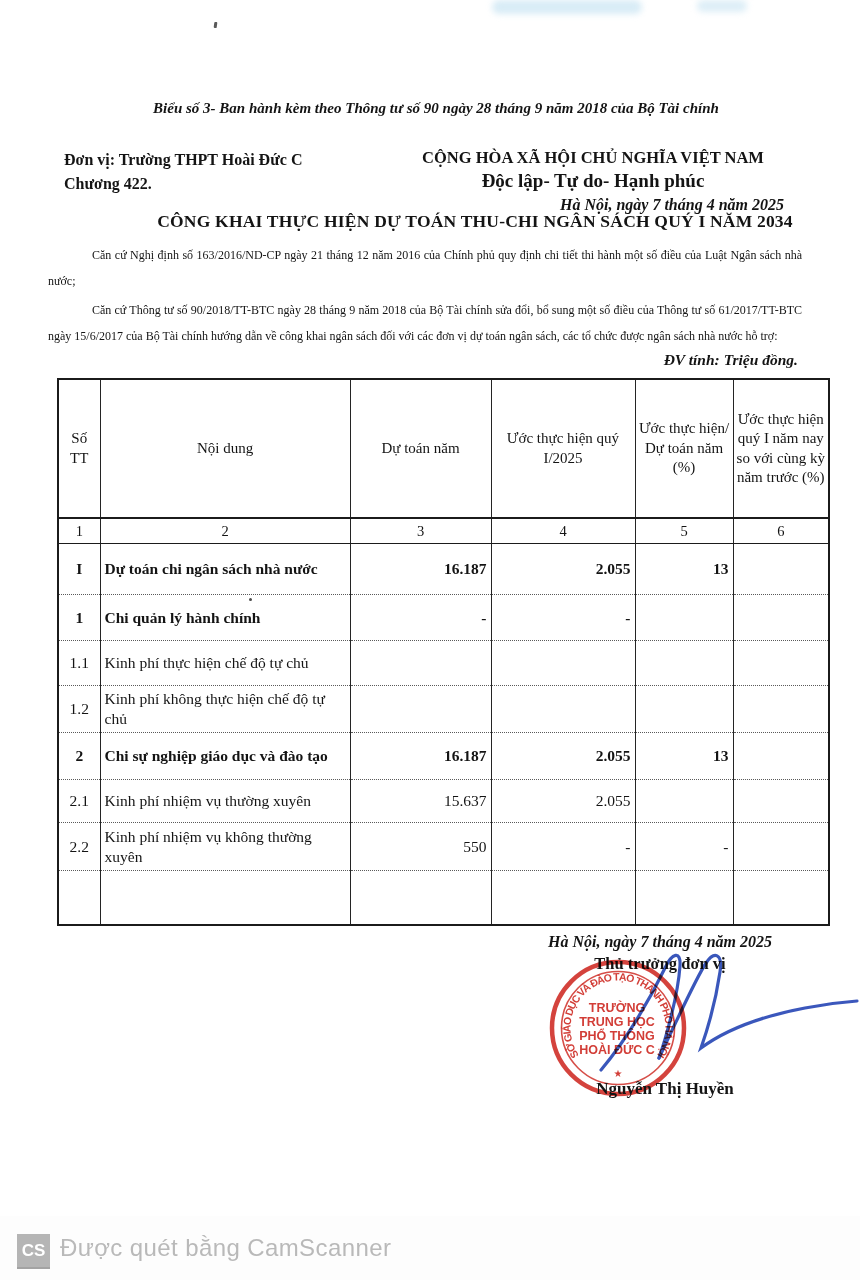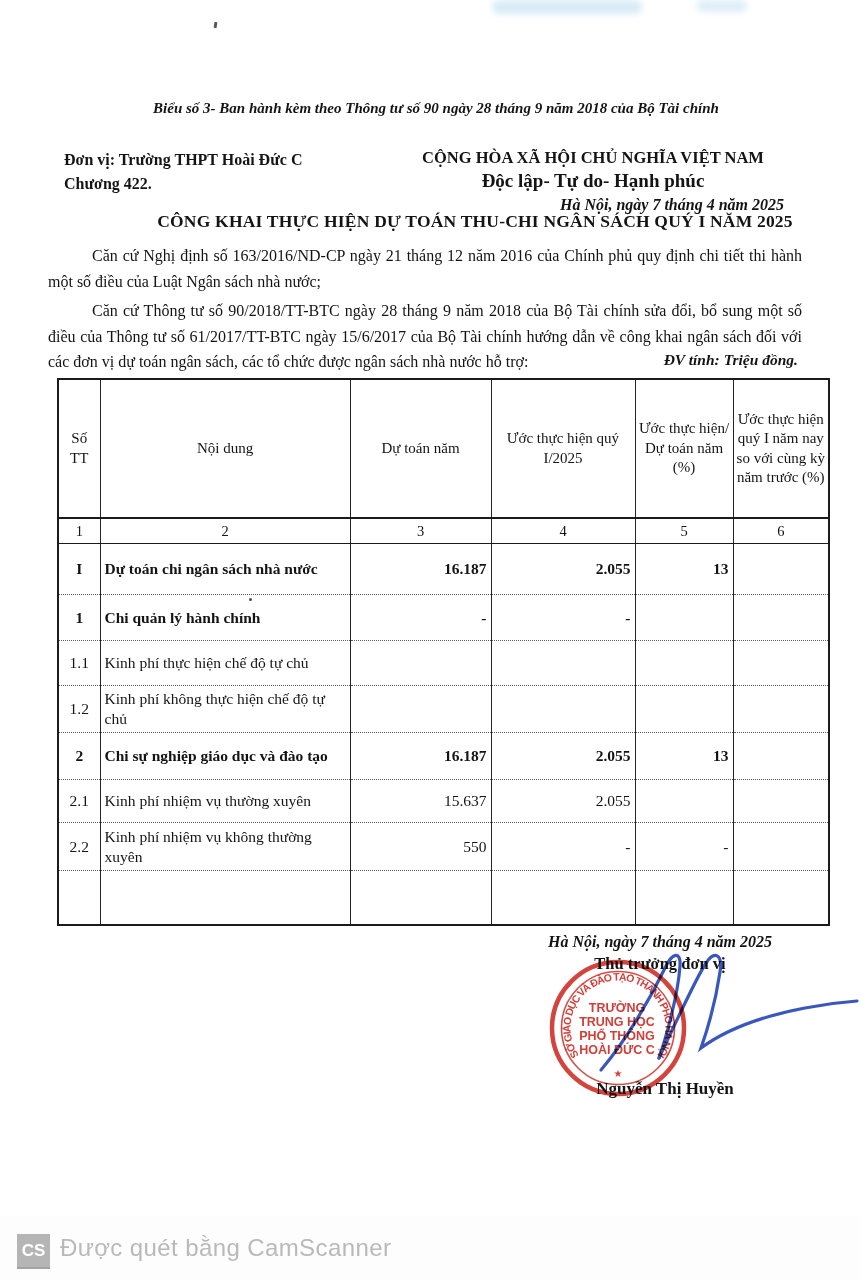--- a/index.html
+++ b/index.html
@@ -17,21 +17,21 @@
 
   .note-top{position:absolute;left:0;top:100px;width:872px;text-align:center;
     font-size:15px;font-weight:bold;font-style:italic;}
   .unit-block{position:absolute;left:64px;top:148px;font-size:16px;font-weight:bold;line-height:24px;}
   .nation-block{position:absolute;left:398px;top:146px;width:390px;text-align:center;}
   .nation1{font-size:16.5px;font-weight:bold;line-height:23px;}
   .nation2{font-size:19px;font-weight:bold;line-height:24px;}
   .date-line{font-size:16px;font-weight:bold;font-style:italic;text-align:right;padding-right:4px;line-height:23px;}
   .doc-title{position:absolute;left:90px;top:211px;width:770px;text-align:center;
     font-size:17.5px;font-weight:bold;letter-spacing:.2px;}
-  .paras{position:absolute;left:48px;top:243px;width:754px;font-size:16px;line-height:25.5px;text-align:justify;}
+  .paras{position:absolute;left:48px;top:243px;width:754px;font-size:12px;line-height:25.5px;text-align:justify;}
   .paras p{margin:0 0 4px 0;text-indent:44px;}
   .unit-note{position:absolute;right:62px;top:351px;font-size:15.5px;font-weight:bold;font-style:italic;}
 
   table.main{
     position:absolute;left:57px;top:378px;border-collapse:collapse;table-layout:fixed;
     width:771px;border:2.2px solid #1b1b1b;font-size:15.5px;
   }
   table.main td{border-left:1.6px solid #242424;border-right:1.6px solid #242424;
     padding:1px 4px;vertical-align:middle;overflow:hidden;}
   tr.hdr td{border-bottom:2px solid #1b1b1b;text-align:center;font-size:15px;line-height:19.5px;height:133px;padding:2px 3px;}
@@ -75,21 +75,21 @@
     <div>Đơn vị: Trường THPT Hoài Đức C</div>
     <div>Chương 422.</div>
   </div>
 
   <div class="nation-block">
     <div class="nation1">CỘNG HÒA XÃ HỘI CHỦ NGHĨA VIỆT NAM</div>
     <div class="nation2">Độc lập- Tự do- Hạnh phúc</div>
     <div class="date-line">Hà Nội, ngày  7 tháng 4  năm 2025</div>
   </div>
 
-  <div class="doc-title">CÔNG KHAI THỰC HIỆN DỰ TOÁN THU-CHI NGÂN SÁCH QUÝ I NĂM 2025</div>
+  <div class="doc-title">CÔNG KHAI THỰC HIỆN DỰ TOÁN THU-CHI NGÂN SÁCH QUÝ I NĂM 2034</div>
 
   <div class="paras">
     <p>Căn cứ Nghị định số 163/2016/ND-CP ngày 21 tháng 12 năm 2016 của Chính phủ quy định chi tiết thi hành một số điều của Luật Ngân sách nhà nước;</p>
     <p>Căn cứ Thông tư số 90/2018/TT-BTC ngày 28 tháng 9 năm 2018 của Bộ Tài chính sửa đổi, bổ sung một số điều của Thông tư số 61/2017/TT-BTC ngày 15/6/2017 của Bộ Tài chính hướng dẫn về công khai ngân sách đối với các đơn vị dự toán ngân sách, các tổ chức được ngân sách nhà nước hỗ trợ:</p>
   </div>
 
   <div class="unit-note">ĐV tính: Triệu đồng.</div>
 
   <table class="main">
     <colgroup>

